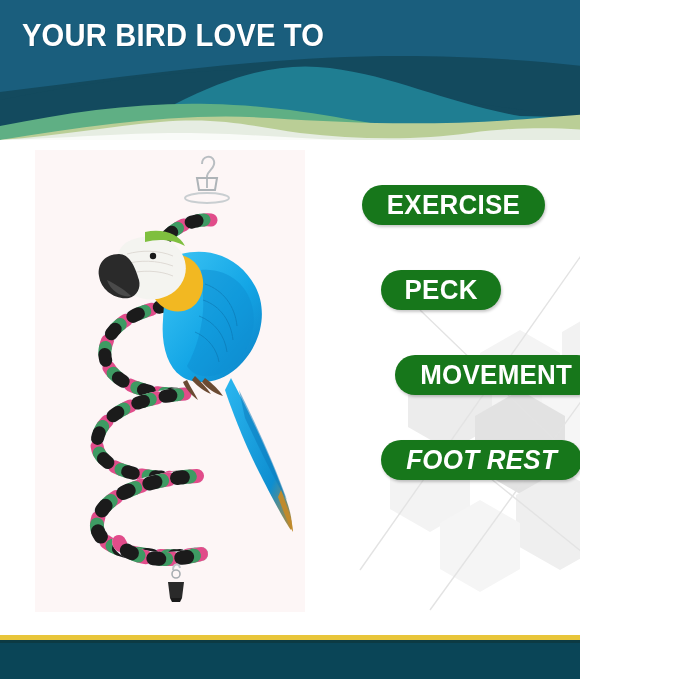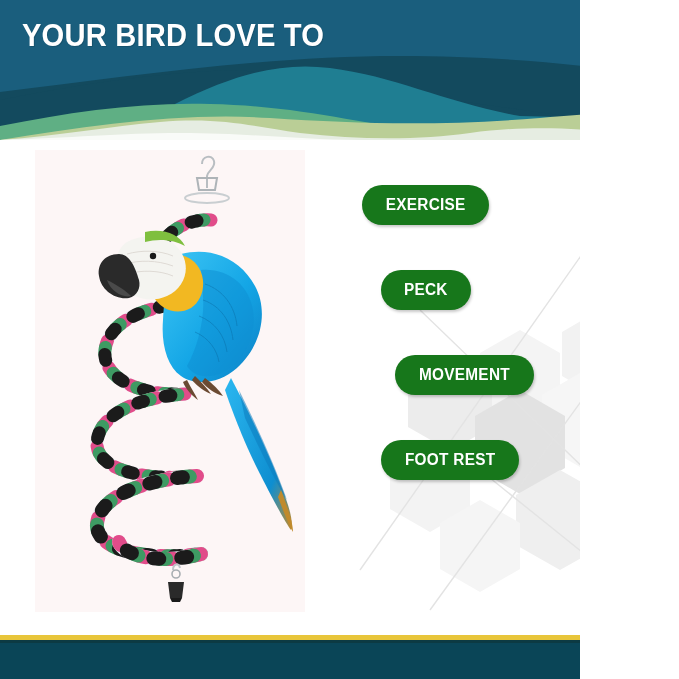--- a/index.html
+++ b/index.html
@@ -108,37 +108,37 @@
   .pill {
     position: absolute;
     display: flex;
     align-items: center;
     justify-content: center;
     background: #17771B;
     border-radius: 999px;
     color: #ffffff;
     font-family: "Liberation Sans", sans-serif;
     font-weight: bold;
-    font-size: 16px;
+    font-size: 27px;
     letter-spacing: 0.3px;
     white-space: nowrap;
     box-shadow: 1px 2px 3px rgba(0,0,0,0.22);
     height: 40px;
     box-sizing: border-box;
     padding: 0 22px;
   }
   .pill-text {
     transform: scaleX(0.96);
     display: inline-block;
   }
 
   .pill-0 { left: 7px;  top: 0px;   }
   .pill-1 { left: 26px; top: 85px;  }
   .pill-2 { left: 40px; top: 170px; }
-  .pill-3 { left: 26px; top: 255px; }
+  .pill-3 { left: 26px; top: 255px; font-style: italic; }
   .pill-4 { left: 7px;  top: 340px; }
 
   
   .footer-gold {
     position: absolute;
     left: 0;
     top: 635px;
     width: 679px;
     height: 5px;
     background: #E8C53A;

